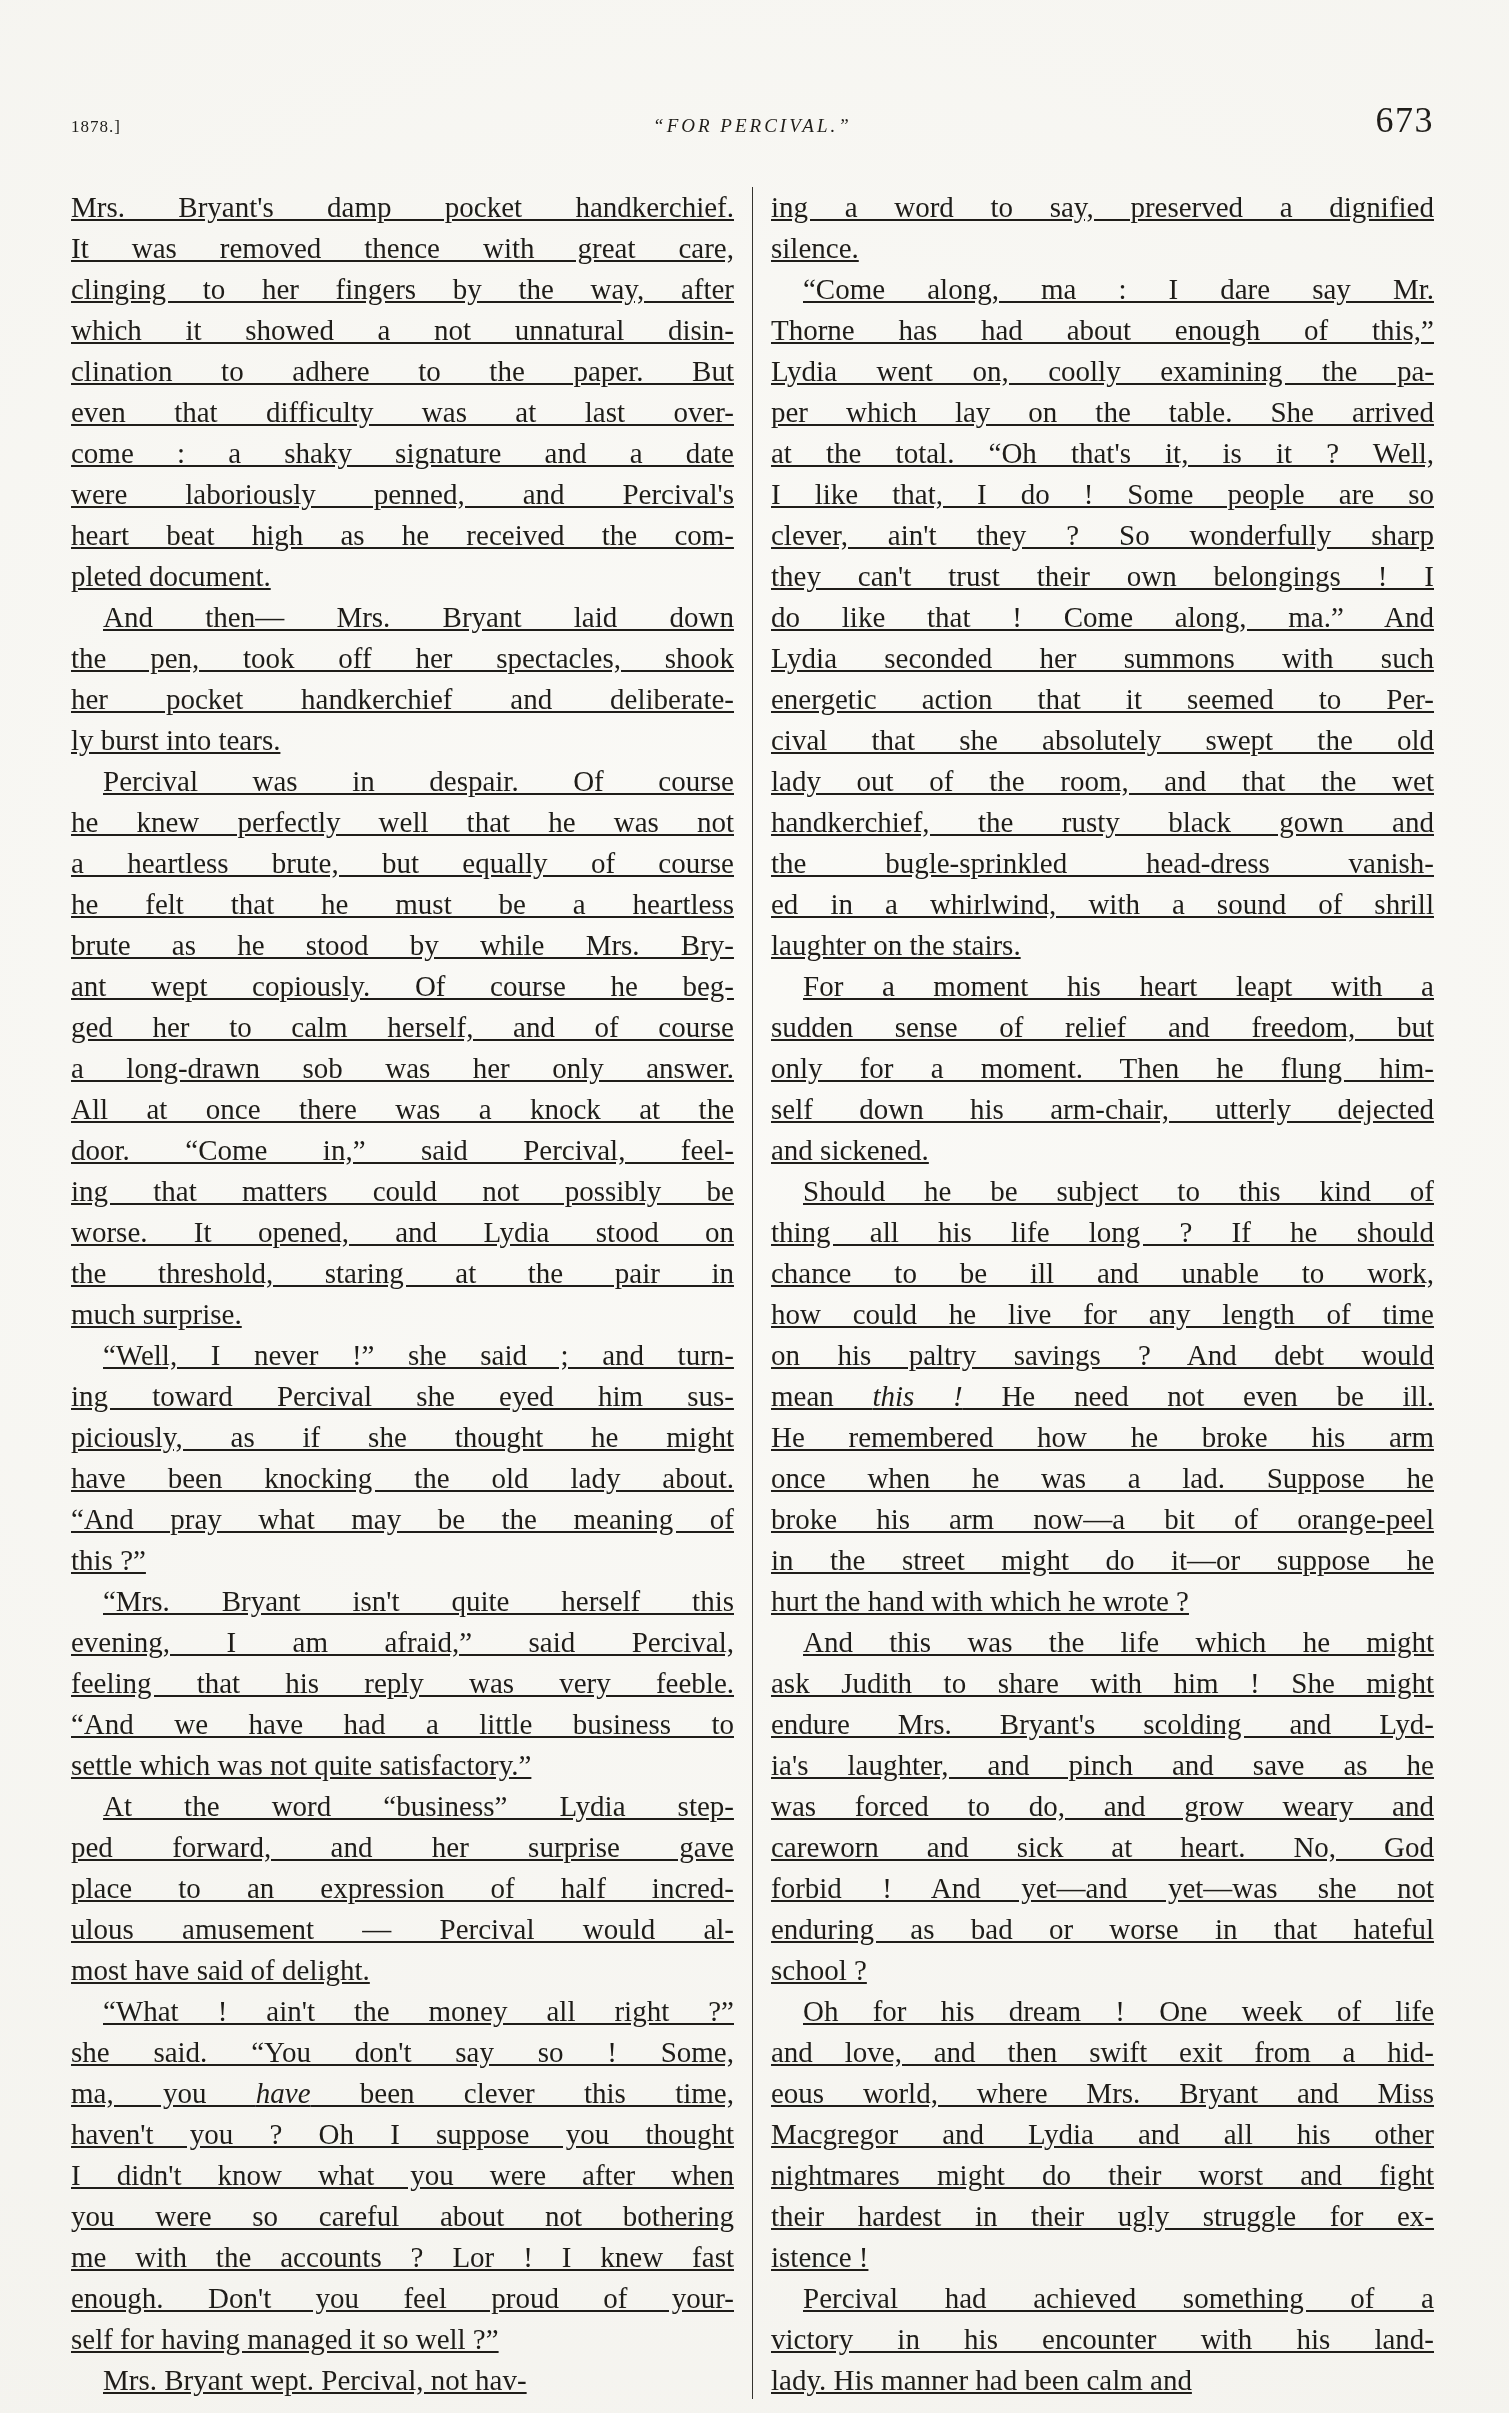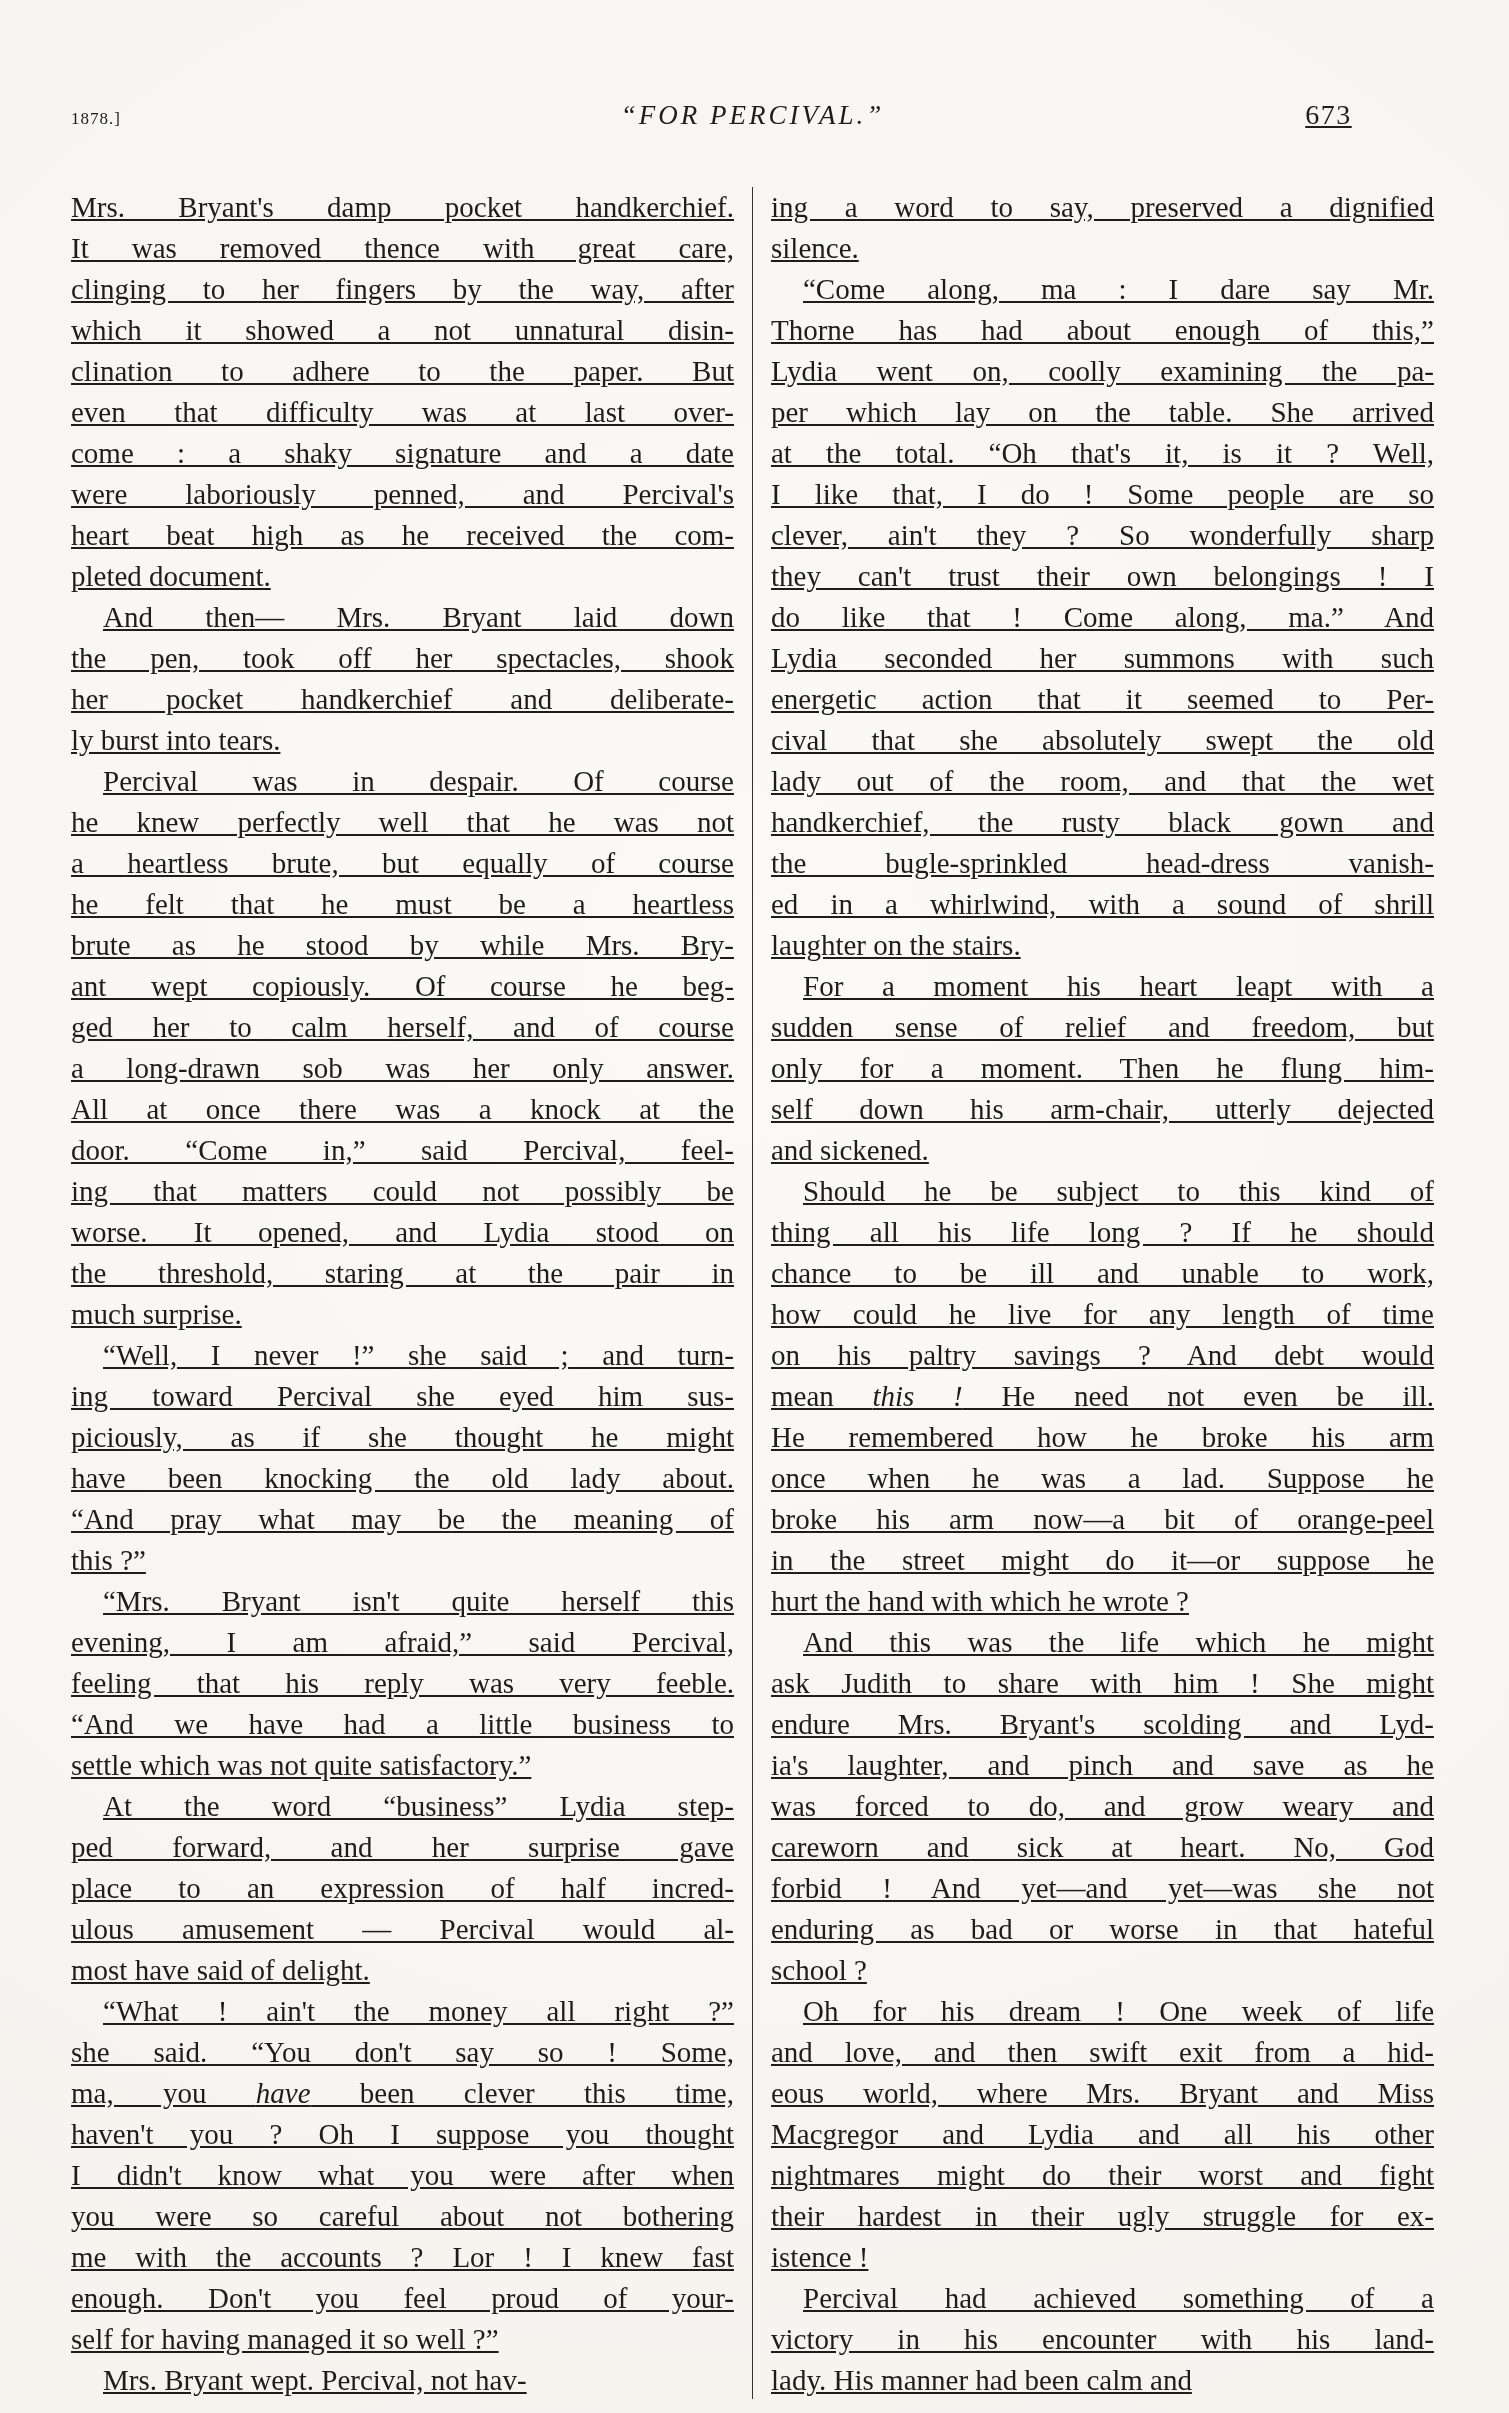--- a/index.html
+++ b/index.html
@@ -28,29 +28,28 @@
   }
   .header-left {
     width: 211px;
     font-size: 17px;
     letter-spacing: 1px;
   }
   .header-center {
     flex: 1;
     text-align: center;
     font-style: italic;
-    font-size: 27px;
+    font-size: 19px;
     letter-spacing: 3px;
   }
   .header-right {
     width: 211px;
-    text-align: center;
-    font-size: 28px;
+    text-align: right;
+    font-size: 36px;
     letter-spacing: 1.5px;
-    text-decoration: underline;
   }
   .text-area {
     position: absolute;
     top: 187px;
     left: 71px;
     right: 75px;
     display: flex;
     text-decoration: underline;
   }
   .column {

